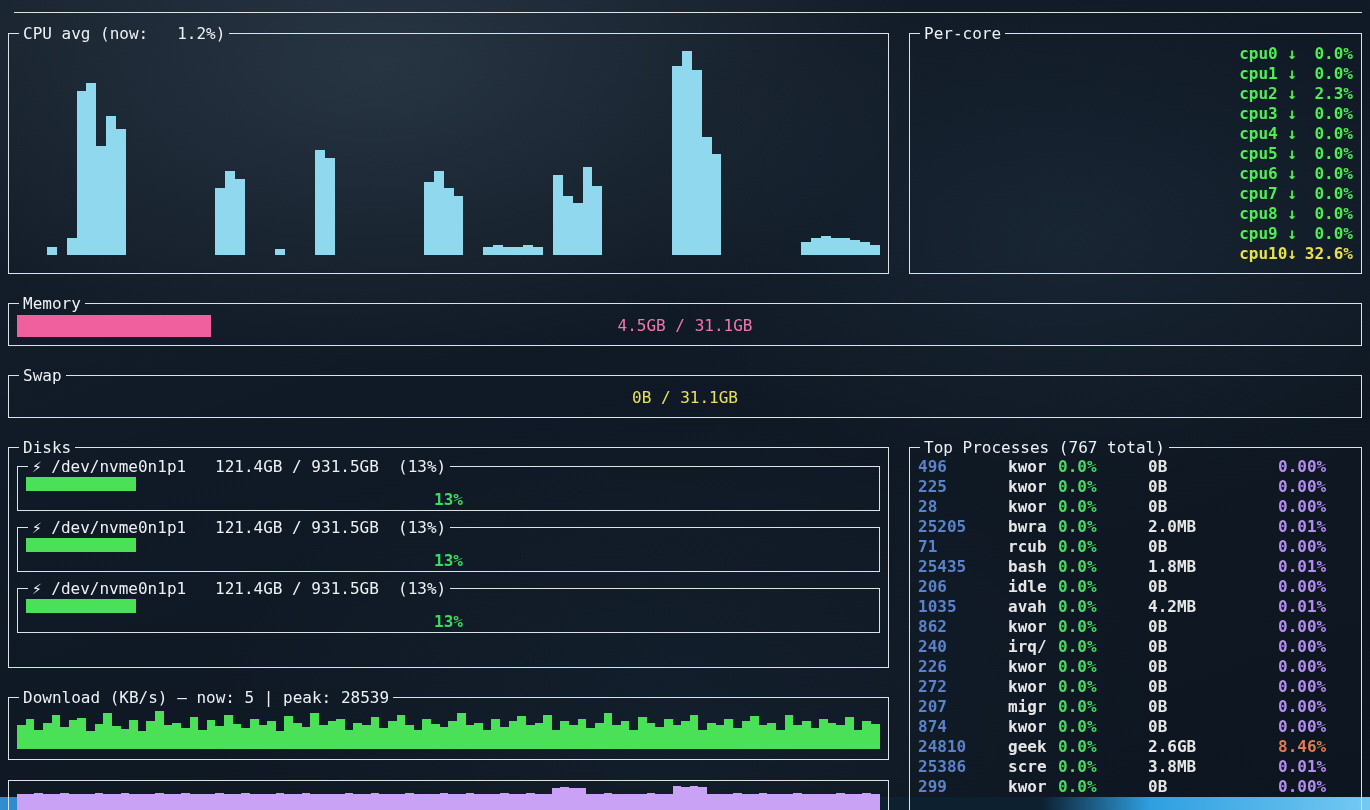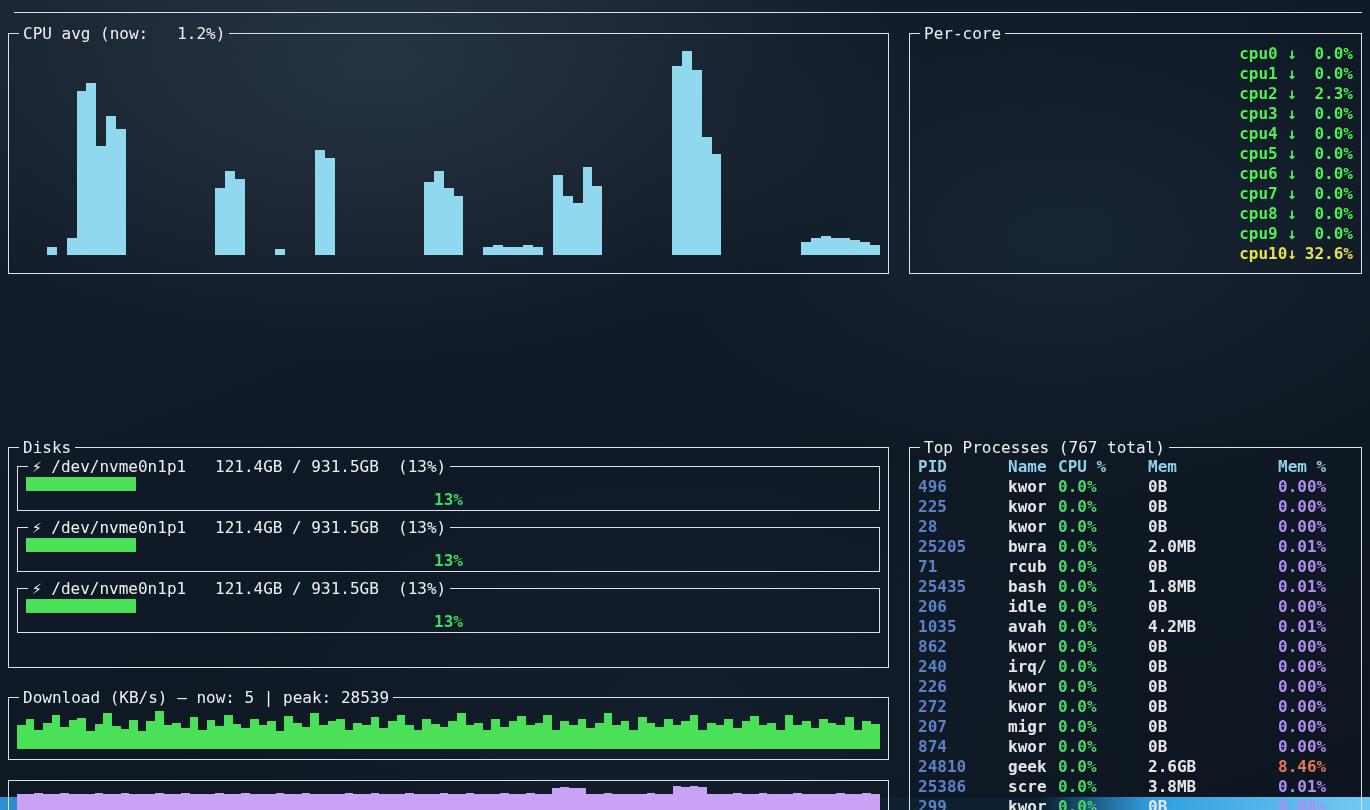--- a/index.html
+++ b/index.html
@@ -577,21 +577,34 @@
               <div class="bar" style="height: 25%; background: rgb(232, 225, 76);"></div>
               <div class="bar" style="height: 0%;"></div>
               <div class="bar" style="height: 20%; background: rgb(232, 225, 76);"></div>
             </div>
             <span class="core-label" style="color: rgb(232, 225, 76);">cpu10↓</span>
             <span class="core-value" style="color: rgb(232, 225, 76);">32.6%</span>
           </div>
         </div>
     </fieldset>
 
-
+    <fieldset class="panel mem">
+      <legend>Memory</legend>
+      <div class="gauge">
+        <div class="gauge-fill" id="memFill" style="width: 14.5%;"></div>
+        <span class="gauge-text">4.5GB / 31.1GB</span>
+      </div>
+    </fieldset>
+
+    <fieldset class="panel swap">
+      <legend>Swap</legend>
+      <div class="gauge">
+        <span class="gauge-text">0B / 31.1GB</span>
+      </div>
+    </fieldset>
 
     <fieldset class="panel disks">
       <legend>Disks</legend>
       <div id="diskList">
           <fieldset class="disk">
             <legend><span>⚡</span> <span>/dev/nvme0n1p1   121.4GB / 931.5GB  (13%)</span></legend>
             <div class="disk-bar" style="width: 13%;"></div>
             <div class="disk-pct">13%</div>
           </fieldset>
           <fieldset class="disk">
@@ -813,21 +826,20 @@
           <div class="bar" style="height: 71%; background: rgb(201, 162, 245);"></div>
           <div class="bar" style="height: 70%; background: rgb(201, 162, 245);"></div>
           <div class="bar" style="height: 69%; background: rgb(201, 162, 245);"></div>
           <div class="bar" style="height: 71%; background: rgb(201, 162, 245);"></div>
           <div class="bar" style="height: 70%; background: rgb(201, 162, 245);"></div>
         </div>
     </fieldset>
 
     <fieldset class="panel procs">
       <legend>Top Processes (767 total)</legend>
-      <div class="prow phead" id="procHead"><span>PID</span><span>Name</span><span>CPU %</span><span>Mem</span><span>Mem %</span></div>
       <div id="procRows">
           <div class="prow"><span class="c-pid">496</span><span class="c-name">kwor</span><span class="c-cpu">0.0%</span><span class="c-mem">0B</span><span class="c-mpct">0.00%</span></div>
           <div class="prow"><span class="c-pid">225</span><span class="c-name">kwor</span><span class="c-cpu">0.0%</span><span class="c-mem">0B</span><span class="c-mpct">0.00%</span></div>
           <div class="prow"><span class="c-pid">28</span><span class="c-name">kwor</span><span class="c-cpu">0.0%</span><span class="c-mem">0B</span><span class="c-mpct">0.00%</span></div>
           <div class="prow"><span class="c-pid">25205</span><span class="c-name">bwra</span><span class="c-cpu">0.0%</span><span class="c-mem">2.0MB</span><span class="c-mpct">0.01%</span></div>
           <div class="prow"><span class="c-pid">71</span><span class="c-name">rcub</span><span class="c-cpu">0.0%</span><span class="c-mem">0B</span><span class="c-mpct">0.00%</span></div>
           <div class="prow"><span class="c-pid">25435</span><span class="c-name">bash</span><span class="c-cpu">0.0%</span><span class="c-mem">1.8MB</span><span class="c-mpct">0.01%</span></div>
           <div class="prow"><span class="c-pid">206</span><span class="c-name">idle</span><span class="c-cpu">0.0%</span><span class="c-mem">0B</span><span class="c-mpct">0.00%</span></div>
           <div class="prow"><span class="c-pid">1035</span><span class="c-name">avah</span><span class="c-cpu">0.0%</span><span class="c-mem">4.2MB</span><span class="c-mpct">0.01%</span></div>
           <div class="prow"><span class="c-pid">862</span><span class="c-name">kwor</span><span class="c-cpu">0.0%</span><span class="c-mem">0B</span><span class="c-mpct">0.00%</span></div>

